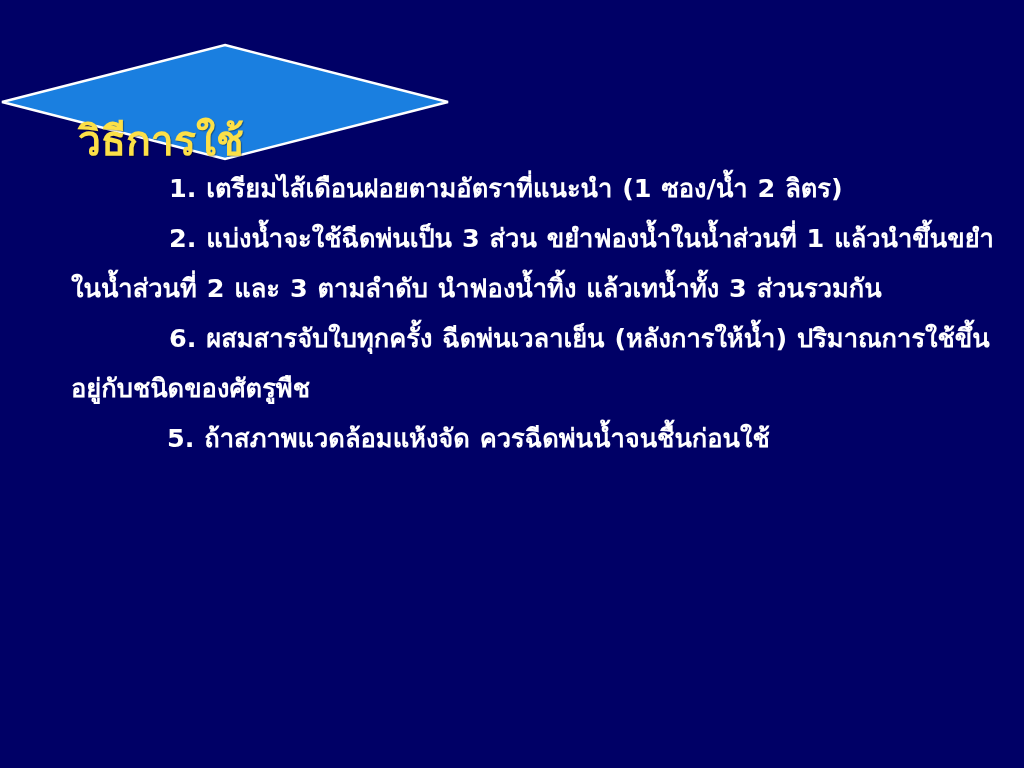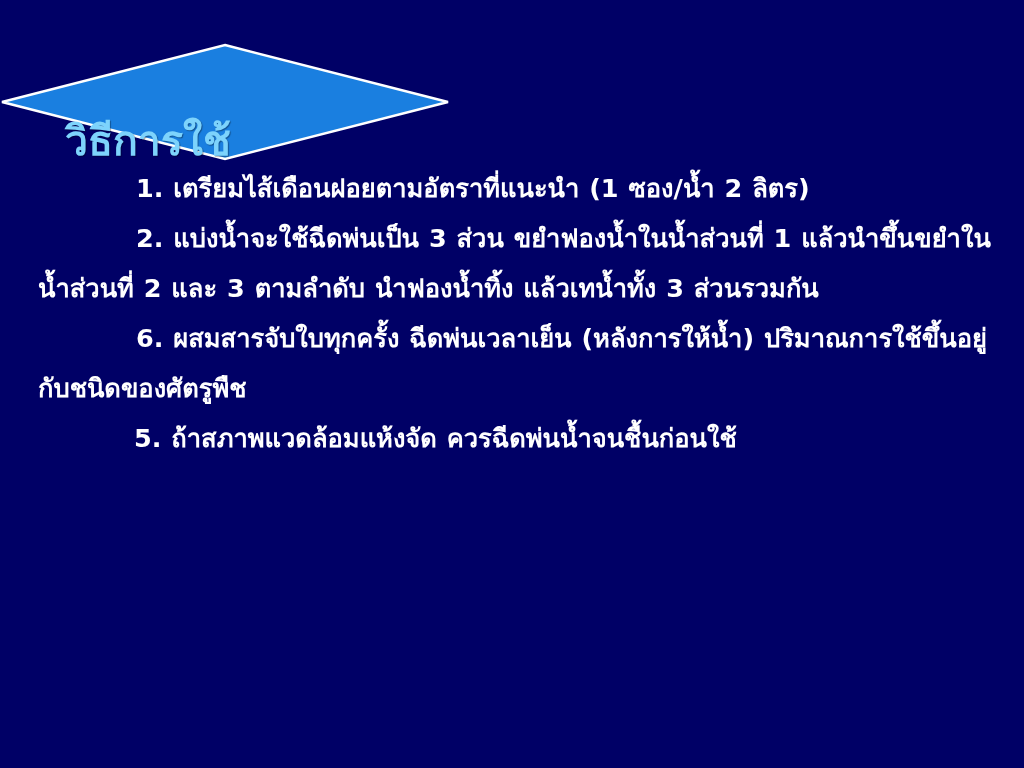--- a/index.html
+++ b/index.html
@@ -31,26 +31,26 @@
   }
   #title-diamond {
     position: absolute;
     left: 0;
     top: 0;
     width: 450px;
     height: 118px;
   }
   #title-text {
     position: absolute;
-    left: 65px;
+    left: 78px;
     top: 78px;
     width: 330px;
     font-size: 41px;
     font-weight: bold;
-    color: #7dd3fc;
+    color: #fde047;
     letter-spacing: 0px;
     line-height: 1;
     white-space: nowrap;
     text-shadow: 1px 1px 1px rgba(0,0,0,0.35);
   }
 
   
   #body-list {
     position: absolute;
     left: 0px;
@@ -61,20 +61,21 @@
     position: relative;
     color: #ffffff;
     font-size: 25.5px;
     font-weight: bold;
     line-height: 50px;
     padding: 0 28px 0 38px;
     text-indent: 98px;
     text-align: left;
     word-spacing: 1px;
     white-space: normal;
+    margin-left: 33px;
   }
   .list-item.tight {
     text-indent: 96px;
   }
 </style>
 </head>
 <body>
 
 <div id="slide">
 

